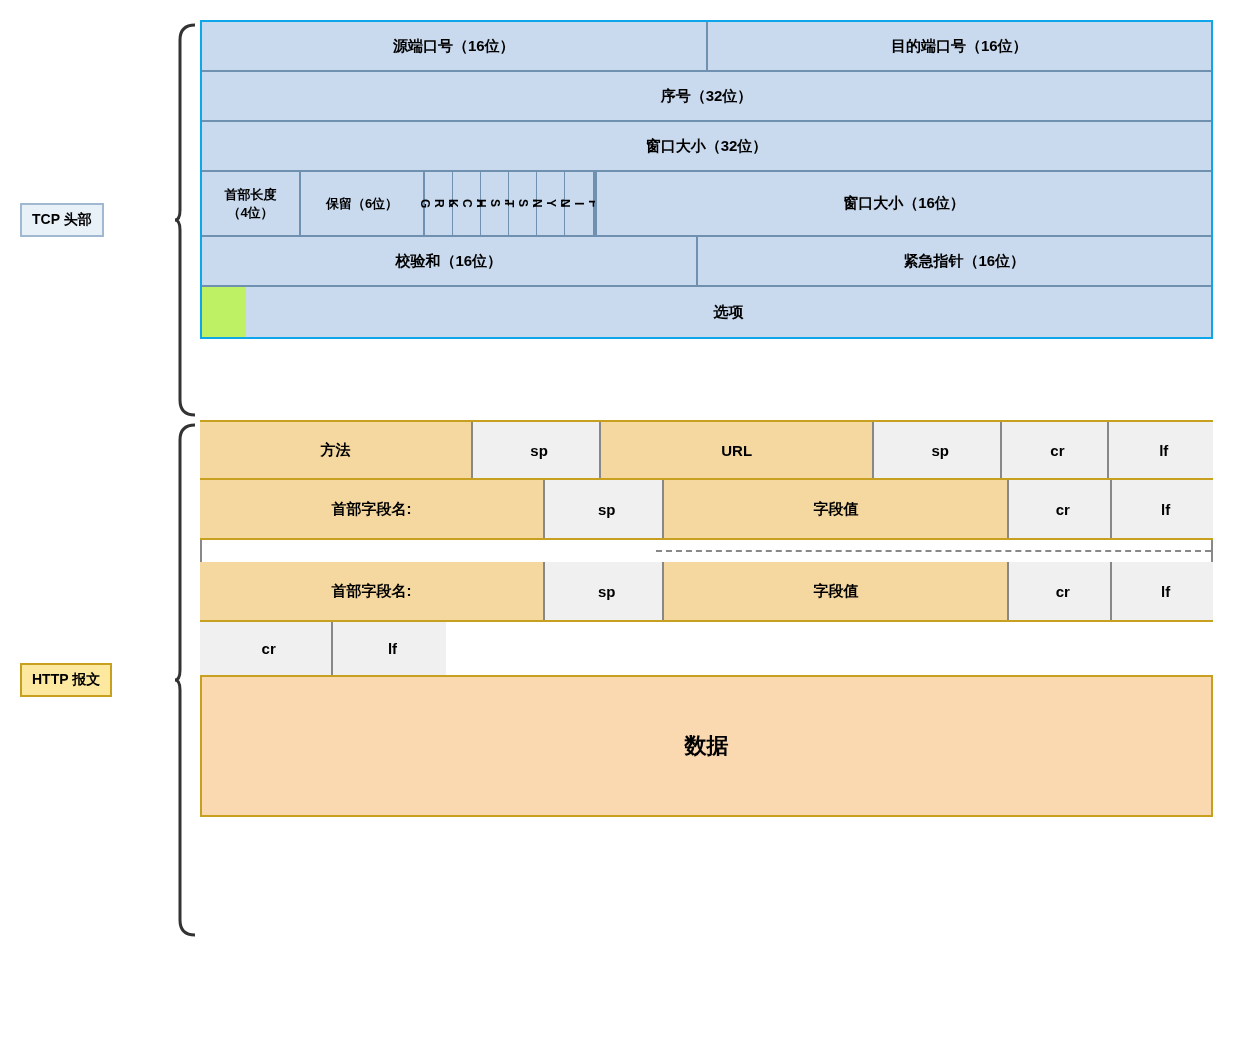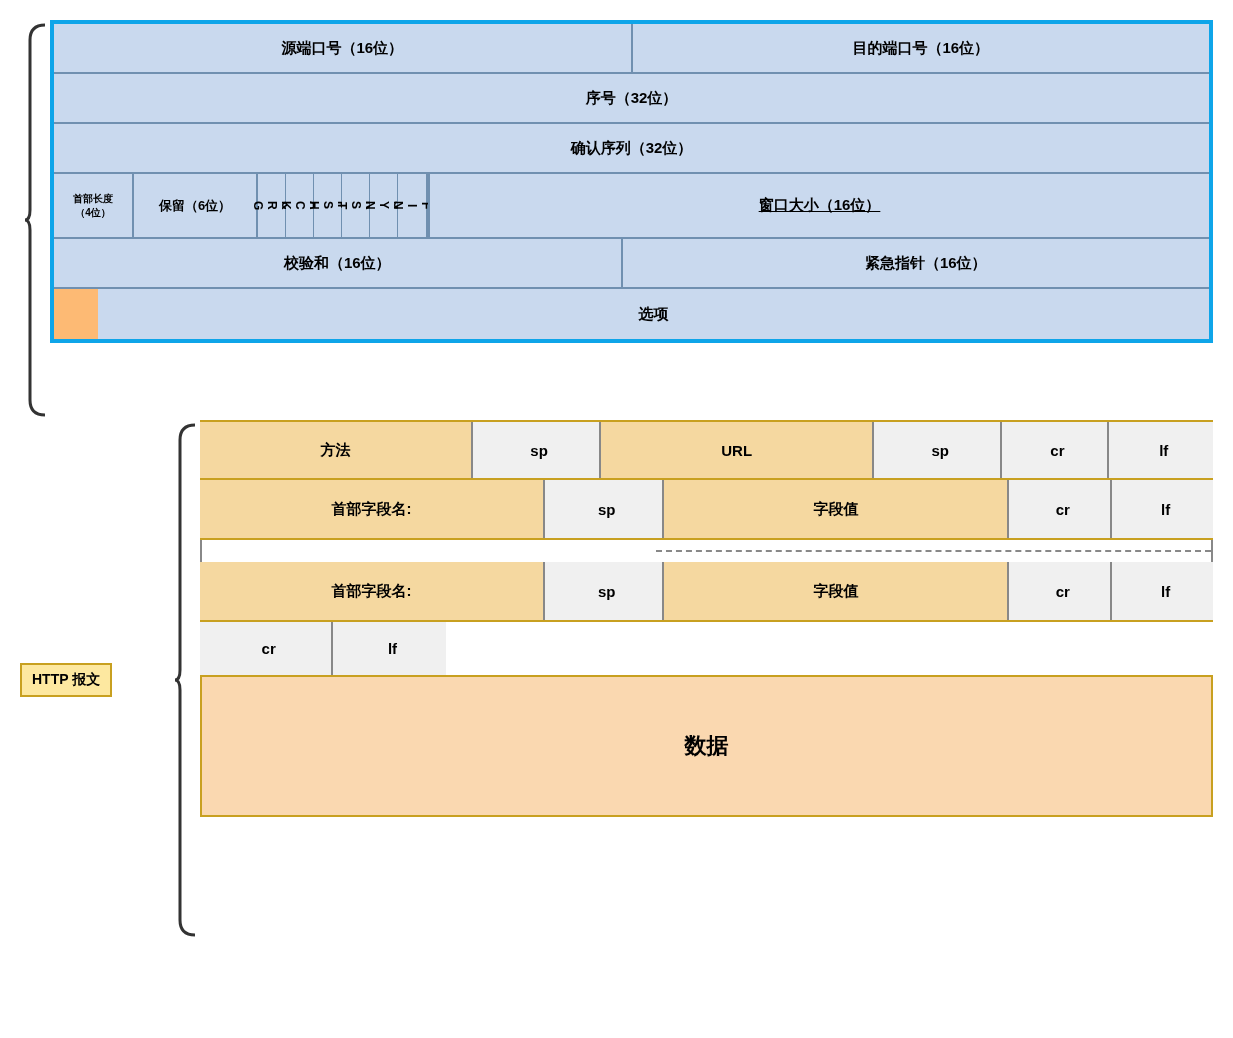--- a/index.html
+++ b/index.html
@@ -17,22 +17,22 @@
       border: 2px solid #a0b8d0;
       background: #e8f0f8;
       padding: 6px 10px;
       font-size: 14px;
       font-weight: bold;
       white-space: nowrap;
     }
 
     
     .tcp-grid {
-      background: #fdba74;
-      border: 4px solid #0ea5e9;
+      background: #bef264;
+      border: 2px solid #0ea5e9;
     }
 
     .tcp-row {
       display: flex;
       border-bottom: 2px solid #7090b0;
       min-height: 50px;
       align-items: stretch;
     }
     .tcp-row:last-child {
       border-bottom: none;
@@ -162,53 +162,56 @@
       flex: 1;
     }
   </style>
 </head>
 <body>
 
 <div class="main-layout">
 
   <div class="tcp-area">
 
+    <div class="tcp-label-area">
+      <div class="label-box">TCP 头部</div>
+    </div>
 
     <svg class="brace-svg" viewBox="0 0 30 400" preserveAspectRatio="none" style="height:auto;">
       <path d="M25,5 Q10,5 10,20 L10,190 Q10,200 5,200 Q10,200 10,210 L10,380 Q10,395 25,395" stroke="#333" stroke-width="3" fill="none"></path>
     </svg>
 
     <div class="tcp-content">
       <div class="tcp-grid">
 
         <div class="tcp-row">
           <div class="tcp-cell" style="flex:1; border-right:2px solid #7090b0;">源端口号（16位）</div>
           <div class="tcp-cell" style="flex:1;">目的端口号（16位）</div>
         </div>
 
         <div class="tcp-row">
           <div class="tcp-cell full">序号（32位）</div>
         </div>
 
         <div class="tcp-row">
-          <div class="tcp-cell full">确认序列（32位）</div>
+          <div class="tcp-cell full">窗口大小（32位）</div>
         </div>
 
         <div class="tcp-row" style="min-height:65px;">
-          <div class="tcp-cell" style="width:80px; flex-shrink:0; white-space:pre-line; font-size:10px; border-right:2px solid #7090b0;">首部长度<br>（4位）</div>
+          <div class="tcp-cell" style="width:99px; flex-shrink:0; white-space:pre-line; font-size:13px; border-right:2px solid #7090b0;">首部长度<br>（4位）</div>
           <div class="tcp-cell" style="width:124px; flex-shrink:0; font-size:13px; border-right:2px solid #7090b0;">保留（6位）</div>
           <div class="flags-container" style="flex-shrink:0;">
             <div class="flag-cell">U<br>R<br>G</div>
             <div class="flag-cell">A<br>C<br>K</div>
             <div class="flag-cell">P<br>S<br>H</div>
             <div class="flag-cell">R<br>S<br>T</div>
             <div class="flag-cell">S<br>Y<br>N</div>
             <div class="flag-cell" style="border-right:none;">F<br>I<br>N</div>
           </div>
-          <div class="tcp-cell" style="flex:1; border-left:2px solid #7090b0;text-decoration:underline;">窗口大小（16位）</div>
+          <div class="tcp-cell" style="flex:1; border-left:2px solid #7090b0;">窗口大小（16位）</div>
         </div>
 
         <div class="tcp-row">
           <div class="tcp-cell" style="flex:1; border-right:2px solid #7090b0;">校验和（16位）</div>
           <div class="tcp-cell" style="flex:1;padding-left:24px;">紧急指针（16位）</div>
         </div>
 
         <div class="tcp-row">
           <div class="tcp-cell full">选项</div>
         </div>

